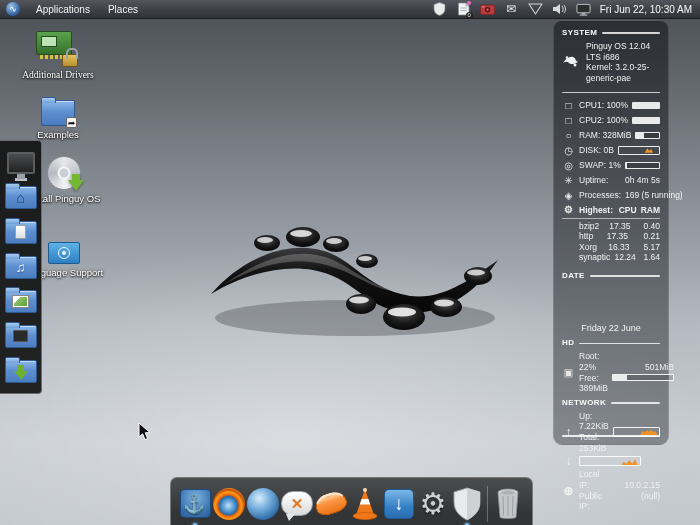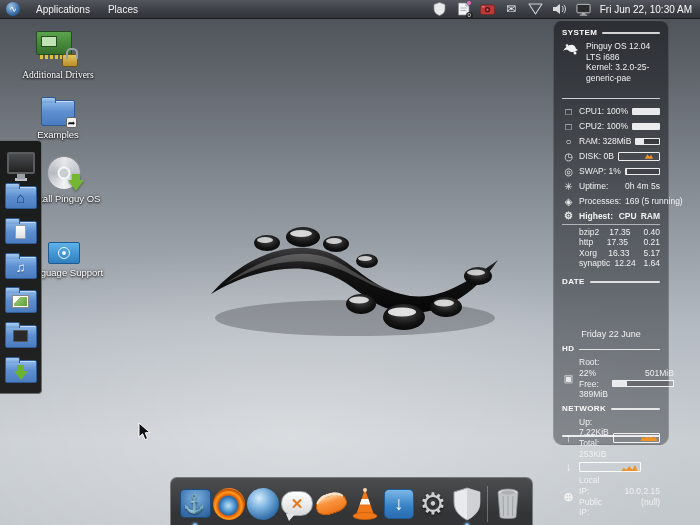--- a/index.html
+++ b/index.html
@@ -101,21 +101,21 @@
   
   .swoosh-wrap { position:absolute; left:205px; top:218px; width:300px; height:125px; z-index:1; }
 
   
   .conky { position:absolute; left:553px; top:20px; width:116px; height:425px; z-index:4;
     background:linear-gradient(180deg, rgba(14,16,20,.55), rgba(30,34,40,.42));
     border:1px solid rgba(255,255,255,.14); border-radius:9px;
     color:#f0f1f2; font-size:8.5px; padding:5px 8px 6px 8px; line-height:1.25; }
   .ck-header { display:flex; align-items:center; gap:5px; font-size:8px; font-weight:bold; letter-spacing:.4px; margin:2px 0 3px 0; color:#fafafa; }
   .ck-header .rule { flex:1; height:1.5px; background:rgba(255,255,255,.8); border-radius:1px; }
-  .ck-sysrow { display:flex; gap:6px; margin:2px 0 14px 0; }
+  .ck-sysrow { display:flex; align-items:center; gap:6px; margin:2px 0 8px 0; }
   .ck-sysrow .syslogo { flex:0 0 18px; }
   .ck-sep { height:1.5px; background:rgba(255,255,255,.75); border-radius:1px; margin:4px 0 5px 0; }
   .ck-row { display:flex; align-items:center; height:15px; gap:4px; }
   .ck-ic { flex:0 0 13px; text-align:center; font-size:10px; color:#e8e8e8; line-height:1; }
   .ck-label { flex:1; white-space:nowrap; }
   .ck-val { white-space:nowrap; }
   .ck-bar { width:62px; height:7px; border:1px solid rgba(255,255,255,.9); border-radius:1px; background:rgba(0,0,0,.15); overflow:hidden; }
   .ck-bar > div { height:100%; background:#e9eaeb; }
   .ck-graph { width:62px; height:9px; border:1px solid rgba(255,255,255,.9); border-radius:1px; position:relative; overflow:hidden; }
   .ck-graph svg { position:absolute; inset:0; }

